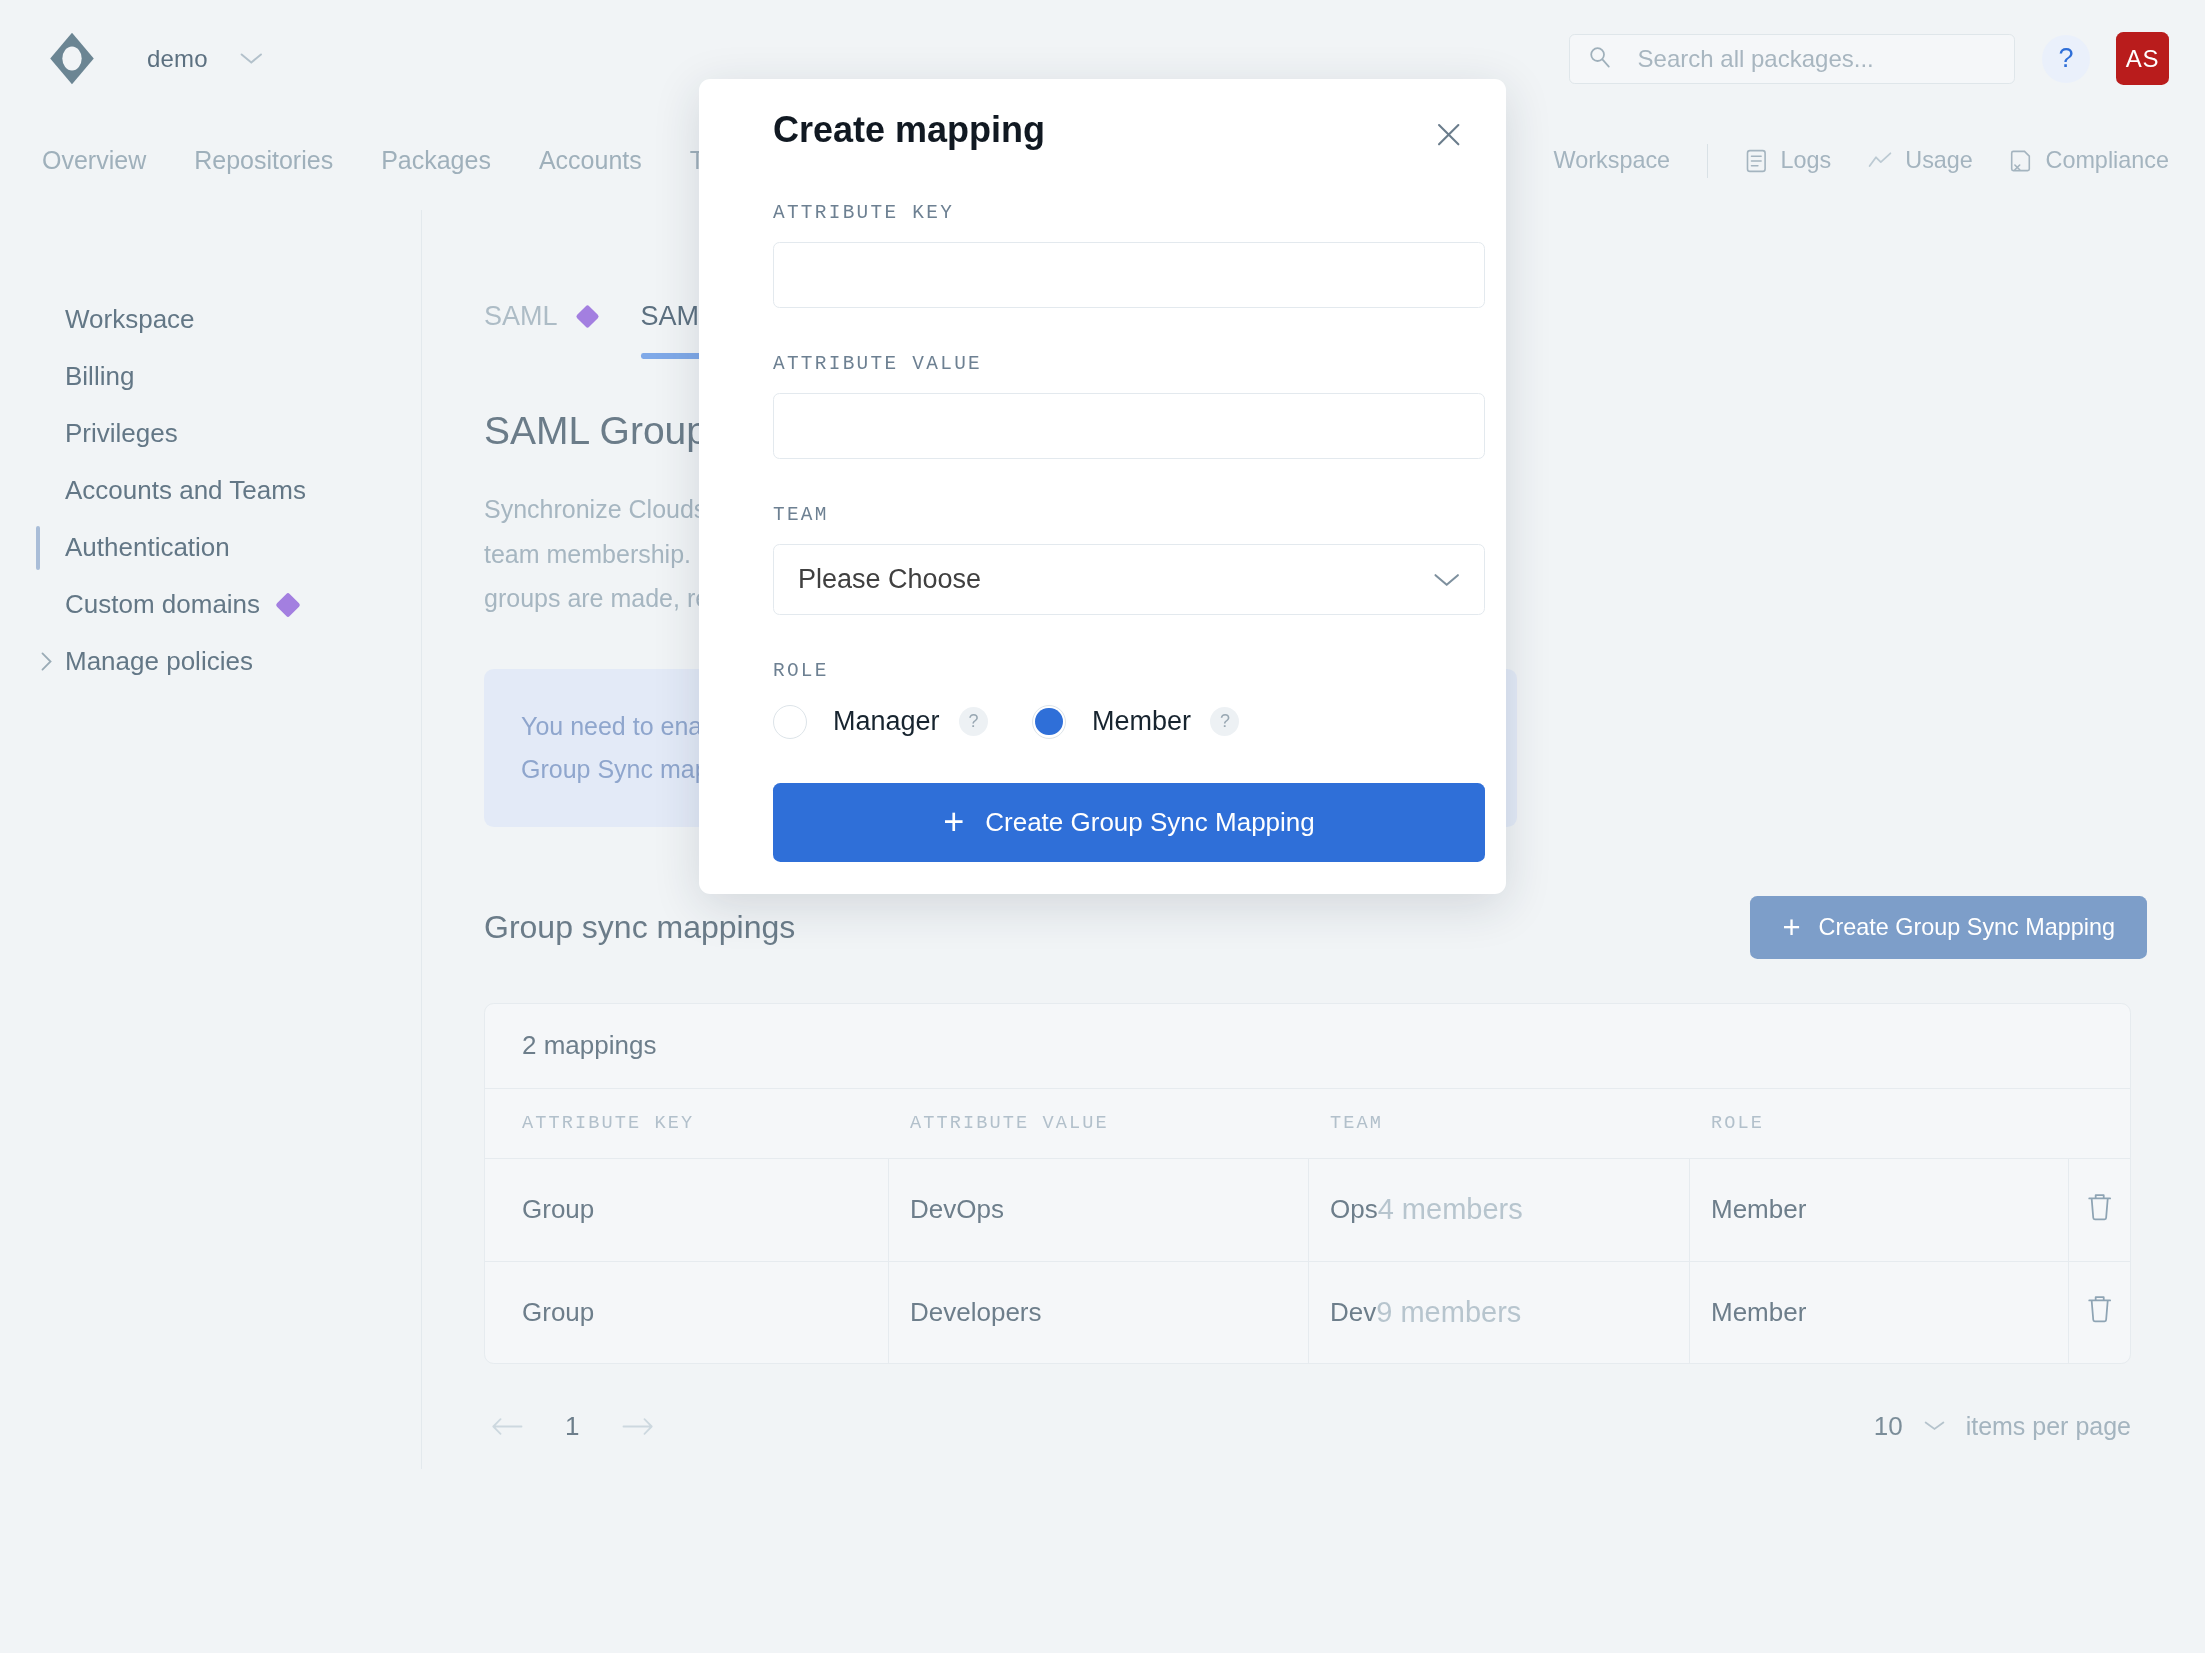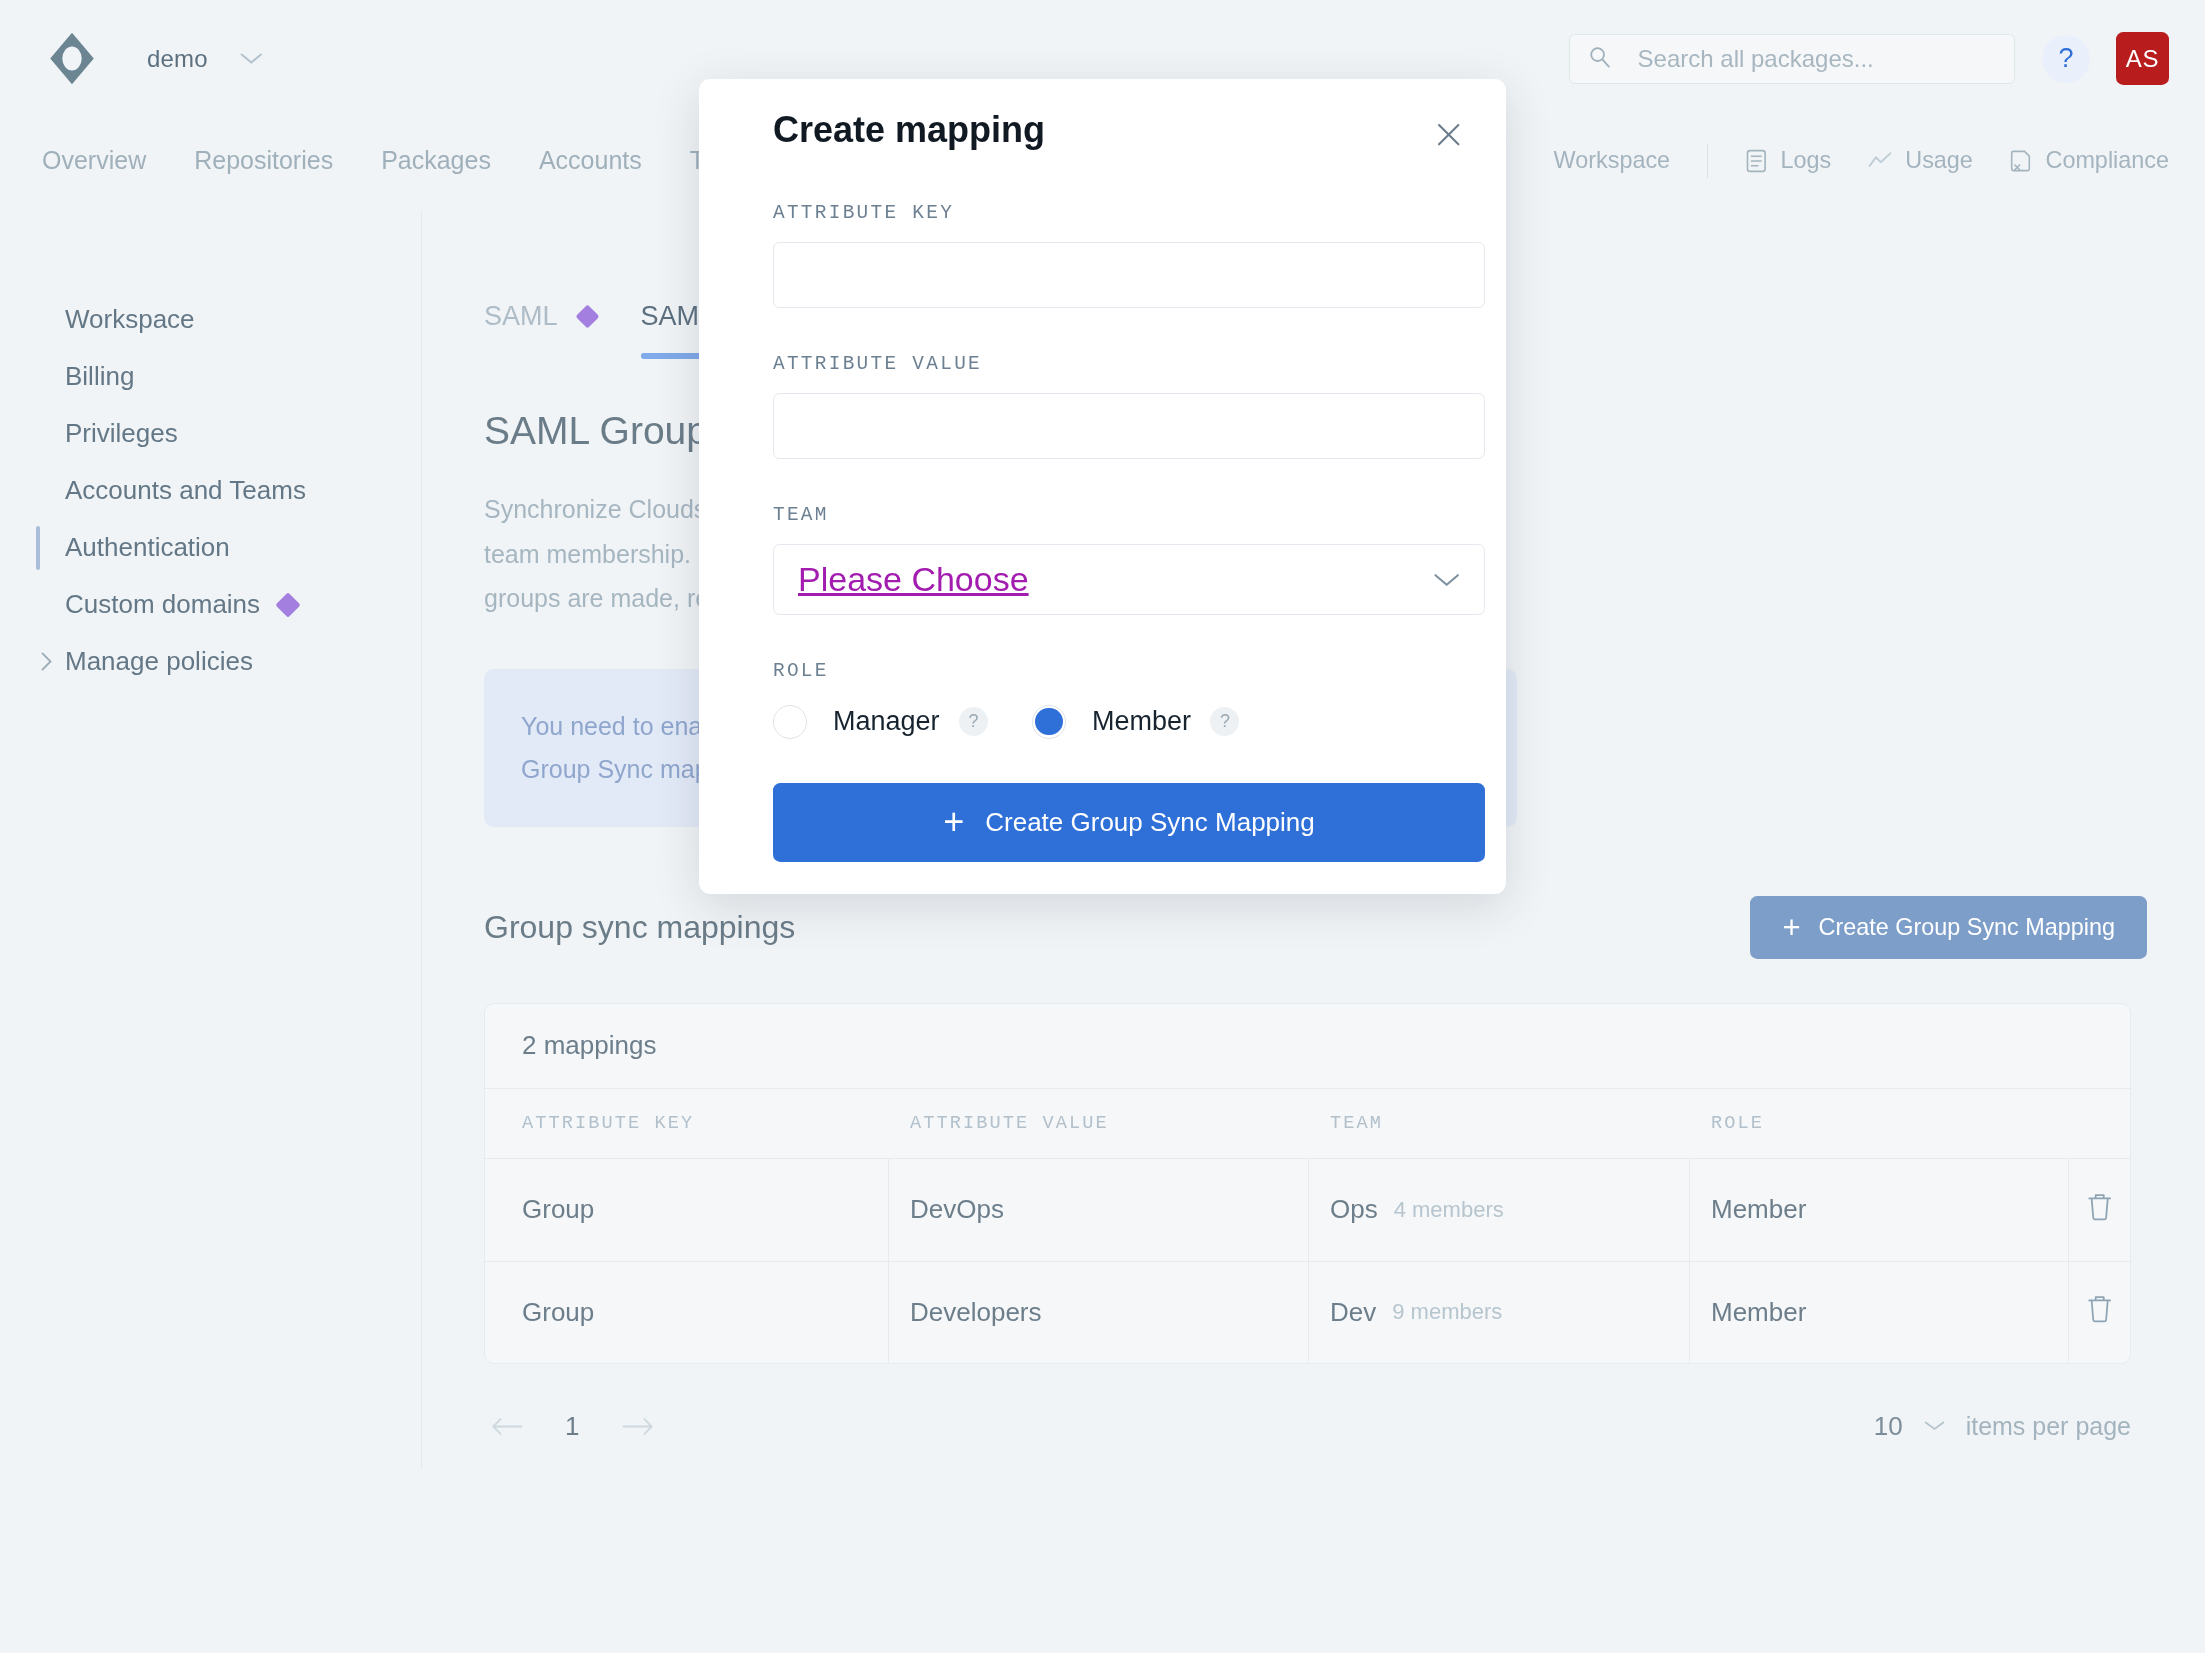--- a/index.html
+++ b/index.html
@@ -179,21 +179,21 @@
   .trow + .trow { border-top: 0.8px solid #e6ebef; }
   .tcell {
     display: flex; align-items: center;
     font-size: 26px; color: #6d7e8b;
     border-right: 0.8px solid #e6ebef;
   }
   .c1 { width: 404px; padding-left: 37px; }
   .c2 { width: 420px; padding-left: 21px; }
   .c3 { width: 381px; padding-left: 21px; }
   .c4 { width: 379px; padding-left: 21px; }
-  .members { margin-left: 16px; font-size: 22px; color: #b7c5ce; }
+  .members { font-size: 29px; color: #b7c5ce; }
   .trash-cell {
     flex: 1; display: flex; align-items: center; justify-content: center;
     border-right: none;
   }
   .row-underline {
     position: relative;
   }
   .row-underline::after {
     content: ""; position: absolute; left: 37px; bottom: -7.3px;
     width: 63px; height: 7.3px; background: #7fa9e8;
@@ -235,21 +235,21 @@
     margin-top: 18px; width: 712px; height: 66px;
     background: #ffffff; border: 0.8px solid #e3e9ee; border-radius: 6.5px;
     font-size: 25px; color: #4e6373; padding: 0 21px;
     font-family: inherit;
   }
   .select-box {
     margin-top: 18px; width: 712px; height: 71px;
     background: #ffffff; border: 0.8px solid #e3e9ee; border-radius: 6.5px;
     display: flex; align-items: center; padding: 0 24px;
   }
-  .select-ph { font-size: 34px; color: #a21caf; text-decoration: underline; }
+  .select-ph { font-size: 27px; color: #404040; }
   .select-caret { margin-left: auto; display: flex; }
 
   .role-row {
     margin-top: 22.6px; display: flex; align-items: center;
   }
   .radio {
     width: 34px; height: 34px; border-radius: 50%;
     border: 1.6px solid #dde4e9; background: #ffffff;
     display: flex; align-items: center; justify-content: center;
   }

